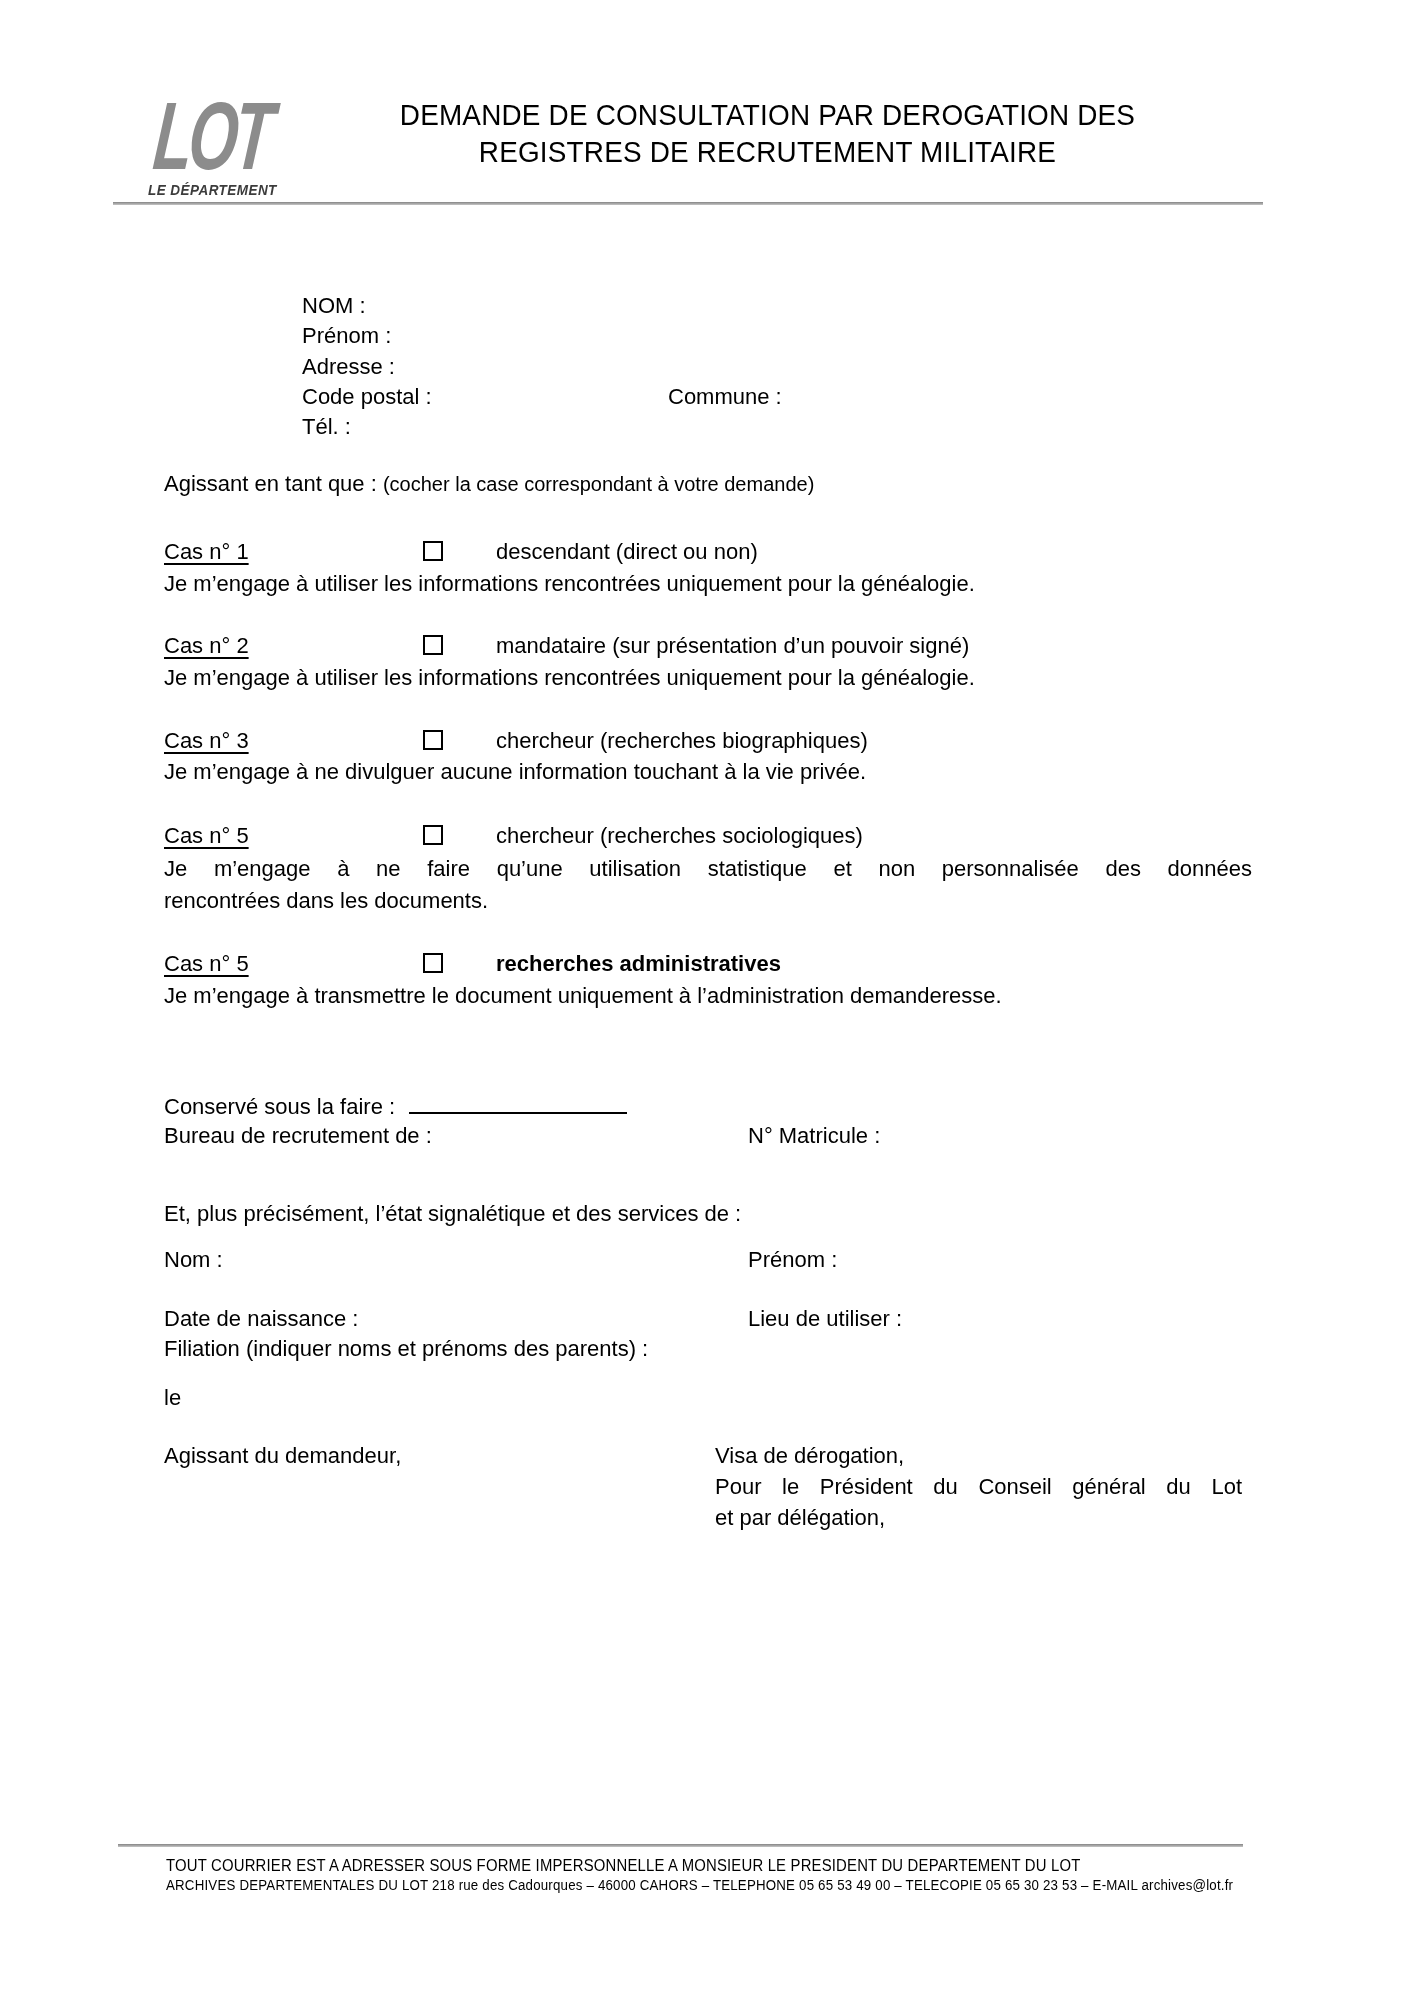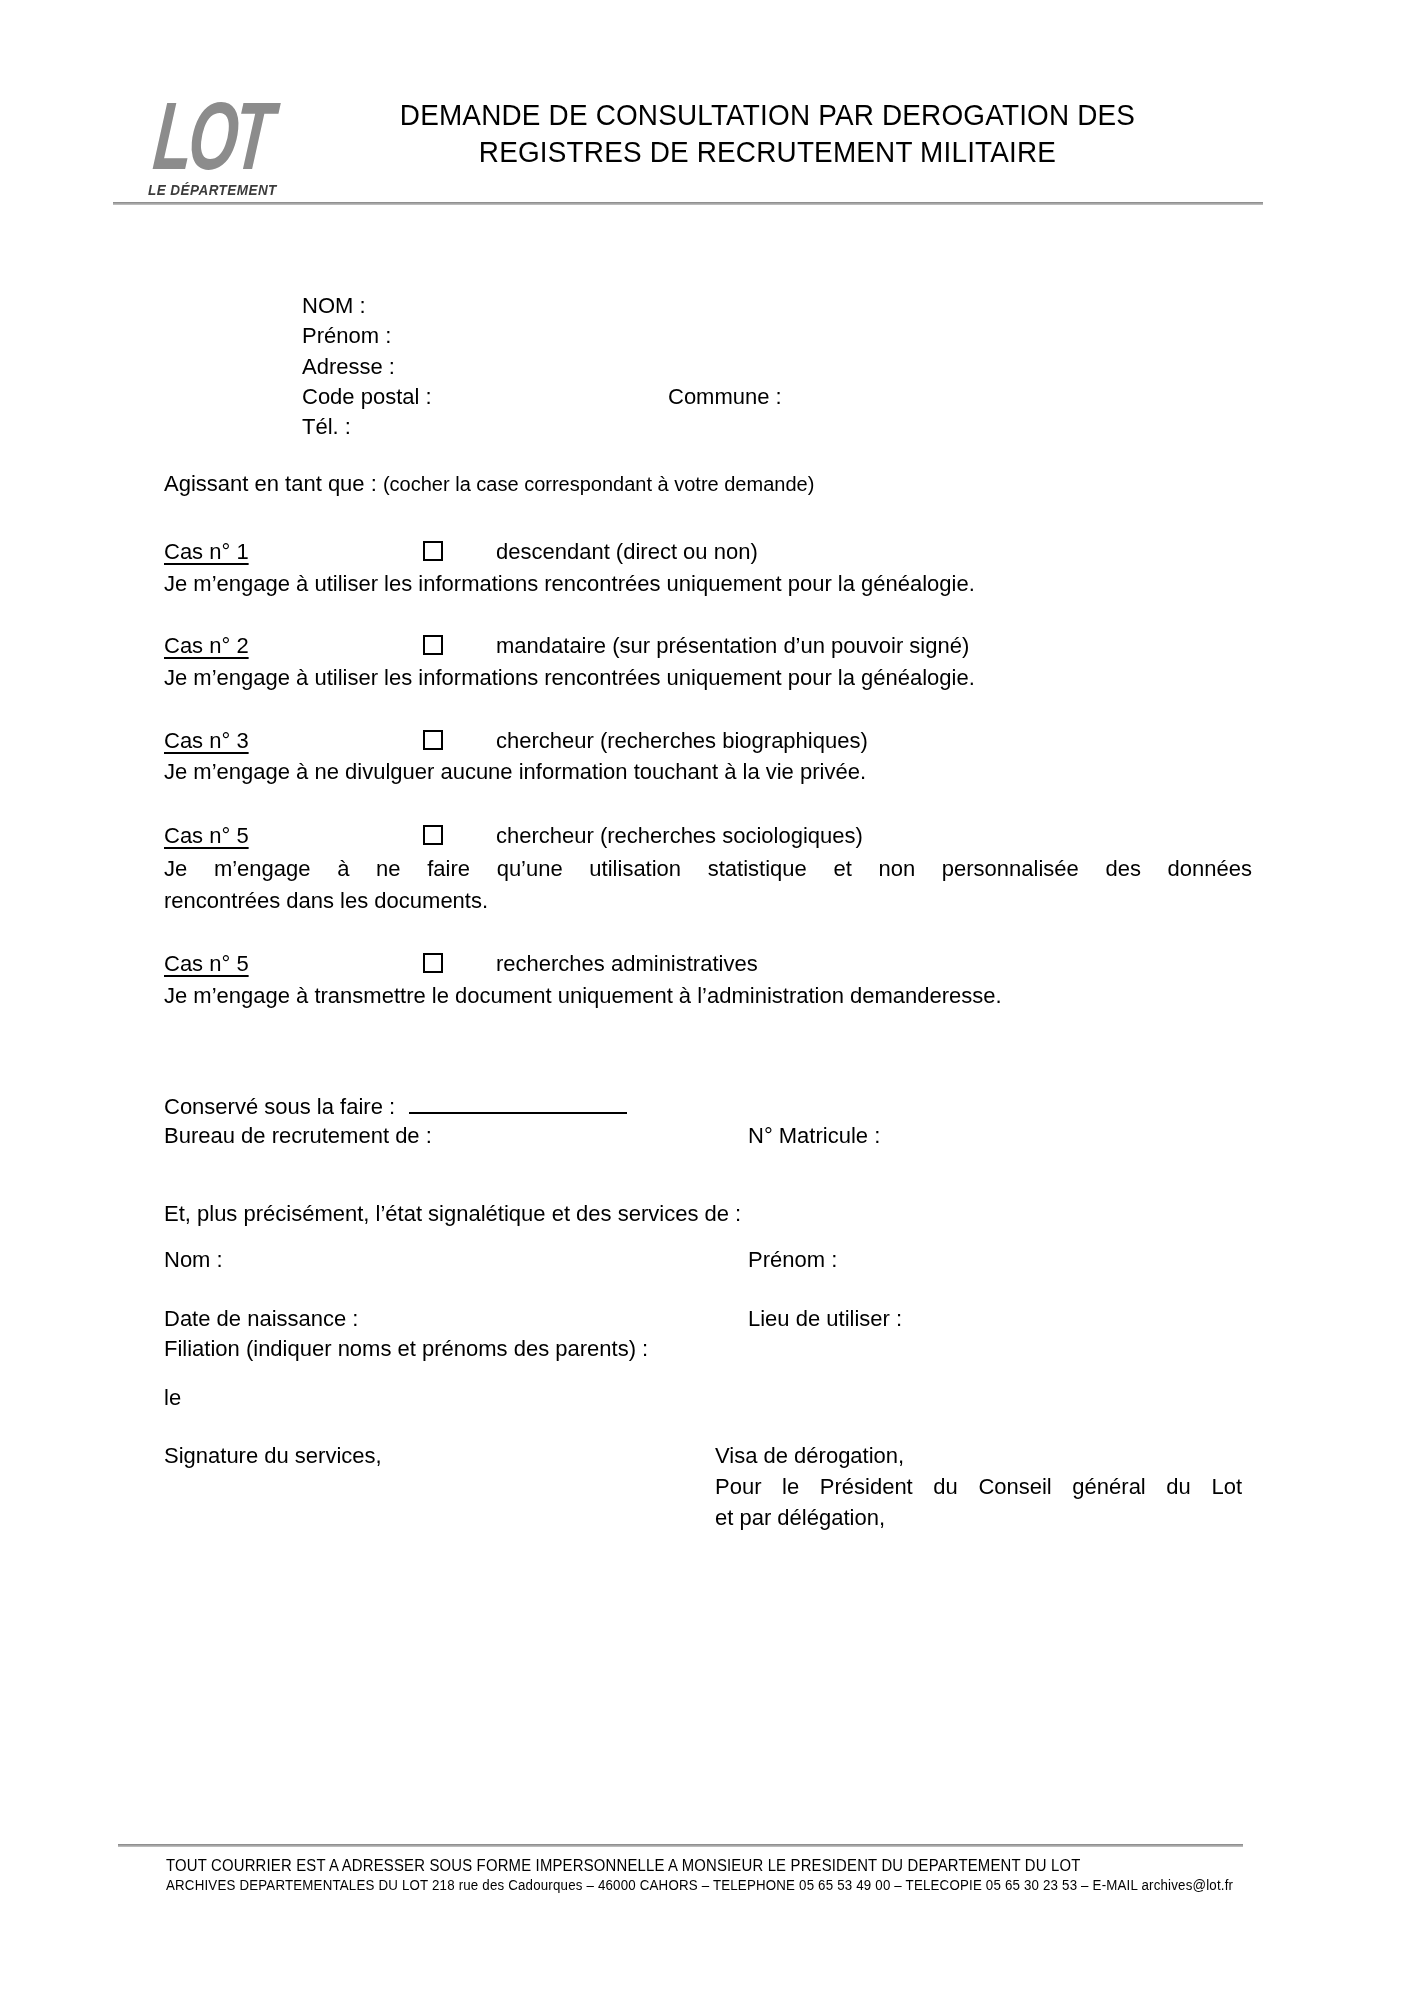--- a/index.html
+++ b/index.html
@@ -114,40 +114,40 @@
     <span class="abs" style="left:332px;top:0;">chercheur (recherches sociologiques)</span>
   </div>
   <div class="abs t22" style="left:164px;top:853px;width:1088px;line-height:32px;">
     <div class="justify-full">Je m’engage à ne faire qu’une utilisation statistique et non personnalisée des données</div>
     <div>rencontrées dans les documents.</div>
   </div>
 
   <div class="abs t22" style="left:164px;top:950px;">
     <span class="case-label">Cas n° 5</span>
     <span class="checkbox abs" style="left:259px;top:3px;"></span>
-    <span class="abs" style="left:332px;top:0;">recherches administratives</span>
+    <span class="abs" style="left:332px;top:0;font-weight:bold;">recherches administratives</span>
   </div>
   <div class="abs t22" style="left:164px;top:982px;">Je m’engage à transmettre le document uniquement à l’administration demanderesse.</div>
 
   <div class="abs t22" style="left:164px;top:1092px;">
     <span>Conservé sous la faire :</span>
     <span class="blank" style="width:218px;margin-left:8px;"></span>
   </div>
   <div class="abs t22" style="left:164px;top:1122px;">Bureau de recrutement de :</div>
   <div class="abs t22" style="left:748px;top:1122px;">N° Matricule :</div>
 
   <div class="abs t22" style="left:164px;top:1200px;">Et, plus précisément, l’état signalétique et des services de :</div>
   <div class="abs t22" style="left:164px;top:1246px;">Nom :</div>
   <div class="abs t22" style="left:748px;top:1246px;">Prénom :</div>
   <div class="abs t22" style="left:164px;top:1305px;">Date de naissance :</div>
   <div class="abs t22" style="left:748px;top:1305px;">Lieu de utiliser :</div>
   <div class="abs t22" style="left:164px;top:1335px;">Filiation (indiquer noms et prénoms des parents) :</div>
   <div class="abs t22" style="left:164px;top:1384px;">le</div>
 
-  <div class="abs t22" style="left:164px;top:1442px;">Signature du services,</div>
+  <div class="abs t22" style="left:164px;top:1442px;">Agissant du demandeur,</div>
   <div class="abs t22" style="left:715px;top:1442px;">
     <div>Visa de dérogation,</div>
     <div class="visa-wide" style="margin-top:3px;">Pour le Président du Conseil général du Lot</div>
     <div style="margin-top:3px;">et par délégation,</div>
   </div>
 
   <div class="abs hrule" style="left:118px;top:1844px;width:1125px;"></div>
   <div class="abs footer1" style="left:166px;top:1857px;">TOUT COURRIER EST A ADRESSER SOUS FORME IMPERSONNELLE A MONSIEUR LE PRESIDENT DU DEPARTEMENT DU LOT</div>
   <div class="abs footer2" style="left:166px;top:1877px;">ARCHIVES DEPARTEMENTALES DU LOT 218 rue des Cadourques – 46000 CAHORS – TELEPHONE 05 65 53 49 00 – TELECOPIE 05 65 30 23 53 – E-MAIL archives@lot.fr</div>
 

